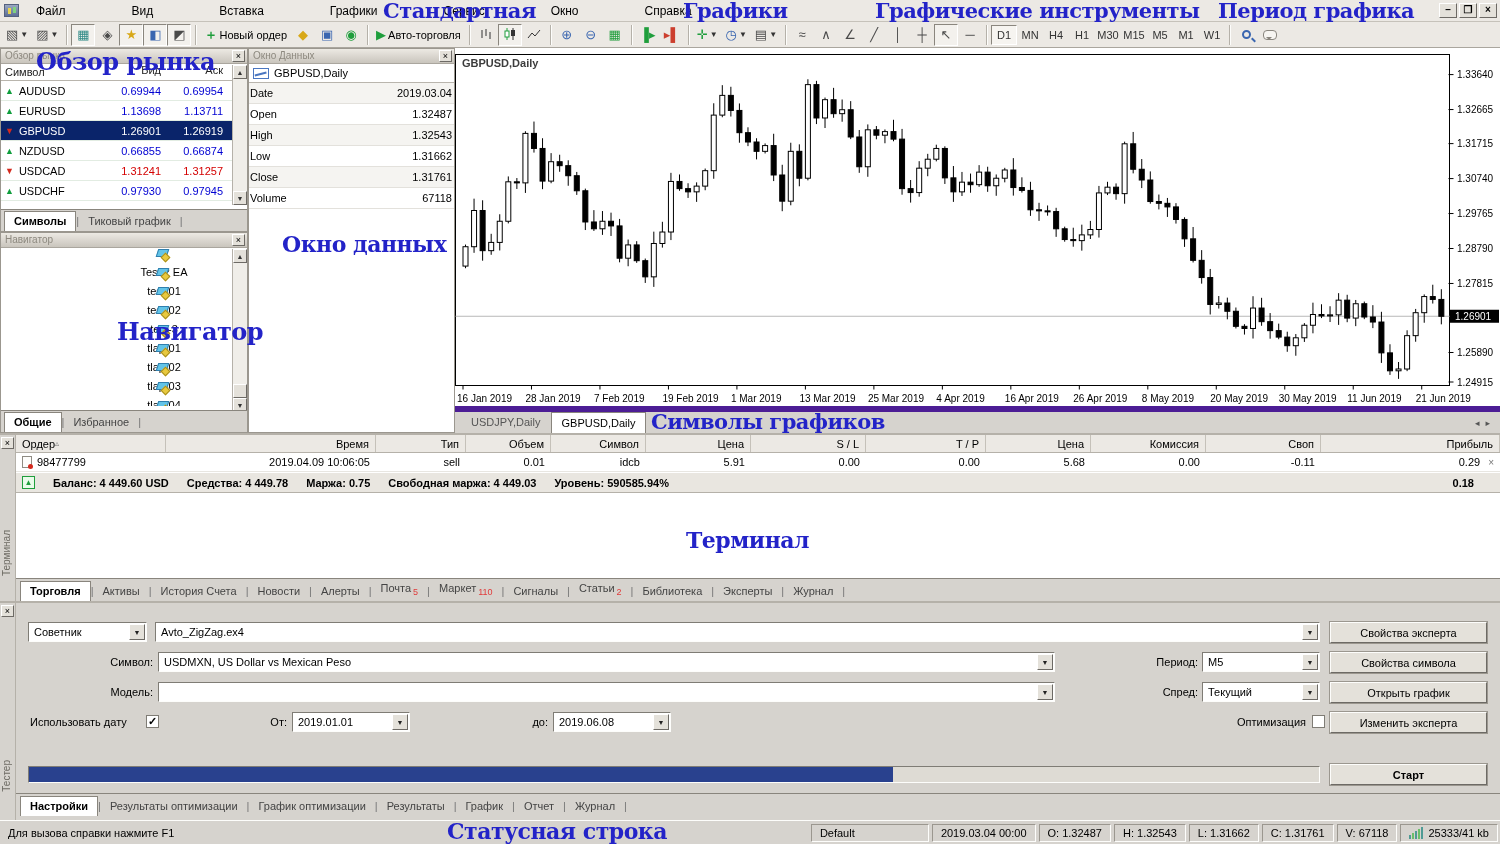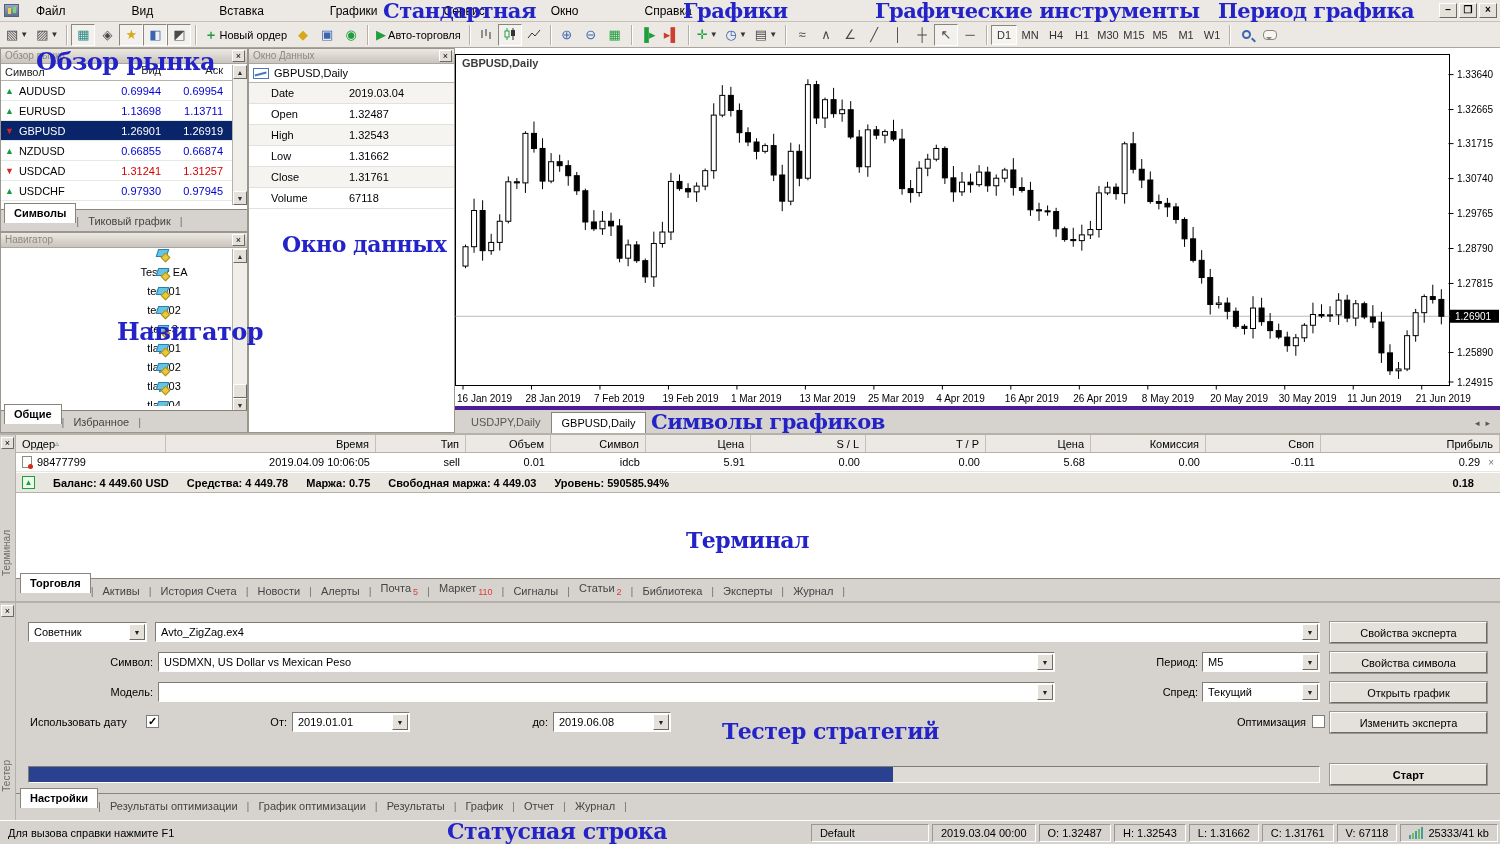--- a/index.html
+++ b/index.html
@@ -33,21 +33,21 @@
   .mag-icon::after{content:"";position:absolute;left:7px;top:7px;width:5px;height:2px;background:#3a66b0;transform:rotate(45deg);}
   .chat-icon{width:14px;height:10px;border:1px solid #8a867e;border-radius:4px;background:#f7f5f1;position:relative;}
   .chat-icon::after{content:"";position:absolute;left:2px;bottom:-4px;border:3px solid transparent;border-top-color:#8a867e;}
 
   
   .panel{position:absolute;background:#fff;border:1px solid #9b978f;}
   .caption{height:15px;background:linear-gradient(#ece9e3,#c9c5bd);border-bottom:1px solid #aaa69e;color:#8d897f;font-size:10px;padding:1px 4px;position:relative;}
   .caption .close-x{position:absolute;right:2px;top:1px;width:13px;height:12px;background:#e4e1da;border:1px solid;border-color:#fff #6d6a65 #6d6a65 #fff;font-size:9px;line-height:10px;text-align:center;color:#000;}
   .panel-tabs{position:absolute;left:0;right:0;bottom:0;height:22px;background:#d6d3ce;border-top:1px solid #89857d;display:flex;align-items:flex-end;padding-left:3px;font-size:11px;}
   .ptab{padding:3px 9px 4px;color:#444;position:relative;}
-  .ptab.active{background:#fff;border:1px solid #89857d;border-bottom:none;font-weight:bold;color:#000;margin-bottom:8px;}
+  .ptab.active{background:#fff;border:1px solid #89857d;border-bottom:none;font-weight:bold;color:#000;margin-bottom:0;}
   .ptab-sep{color:#777;padding:3px 0 4px;}
 
   
   #market-watch{left:0;top:48px;width:248px;height:184px;}
   .mw-head{display:flex;height:17px;border-bottom:1px solid #b9b5ad;background:#fff;font-size:11px;color:#222;}
   .mw-row{display:flex;height:20px;align-items:center;border-bottom:1px solid #e2ece2;background:#fff;}
   .mw-row.selected{background:#0a246a;color:#fff;}
   .mw-sym{width:104px;display:flex;align-items:center;gap:5px;padding-left:4px;}
   .mw-bid,.mw-ask{width:62px;text-align:right;padding-right:6px;}
   .arrow-up{color:#0f9d3c;font-size:9px;} .arrow-down{color:#d42a1e;font-size:9px;}
@@ -55,34 +55,34 @@
   .vscroll{position:absolute;right:0;width:15px;background:#f0eee9;border-left:1px solid #b5b1a9;}
   .sc-btn{position:absolute;left:0;width:14px;height:14px;background:#e4e1da;border:1px solid;border-color:#fff #6d6a65 #6d6a65 #fff;font-size:7px;text-align:center;line-height:13px;color:#333;}
 
   
   #data-window{left:248px;top:48px;width:207px;height:385px;}
   .dw-symrow{height:19px;display:flex;align-items:center;gap:5px;padding-left:4px;border-bottom:1px solid #b9b5ad;font-size:11px;}
   .dw-chart-ic{width:16px;height:11px;border:1px solid #4a76c0;background:#fff;position:relative;}
   .dw-chart-ic::after{content:"";position:absolute;left:1px;top:4px;width:12px;height:3px;border-top:2px solid #4a76c0;transform:rotate(-14deg);}
   .dw-row{height:21px;display:flex;align-items:center;border-bottom:1px solid #e3e1dc;}
   .dw-row:nth-child(odd){background:#f5f4f1;}
-  .dw-label{width:100px;padding-left:22px;}
-  .dw-value{flex:1;text-align:left;padding-right:2px;}
+  .dw-label{width:100px;padding-left:1px;}
+  .dw-value{flex:1;text-align:right;padding-right:2px;}
 
   
   #navigator{left:0;top:232px;width:248px;height:201px;}
   .nav-item{height:19px;display:flex;align-items:center;gap:6px;padding-left:62px;background:#fff;flex-direction:column;}
   .ea-icon{width:15px;height:12px;position:relative;flex:none;}
   .ea-icon::before{content:"";position:absolute;left:0;top:1px;width:9px;height:6px;background:#62c4e8;border:1px solid #2f7fae;transform:skewX(-18deg);}
   .ea-icon::after{content:"";position:absolute;left:5px;top:6px;width:5px;height:5px;background:#e8c93e;border:1px solid #a88e1d;transform:rotate(45deg);}
 
   
   #chart-region{position:absolute;left:455px;top:48px;width:1045px;height:358px;background:#fff;}
   #chart-symbol-label{position:absolute;left:7px;top:9px;font-size:11px;font-weight:bold;color:#3c3c3c;z-index:5;}
-  #chart-tabs-row{position:absolute;left:455px;top:406px;width:1045px;height:27px;background:#d6d3ce;border-top:4px solid #4c1d95;display:flex;align-items:flex-end;padding-left:6px;}
+  #chart-tabs-row{position:absolute;left:455px;top:406px;width:1045px;height:27px;background:#d6d3ce;border-top:6px solid #4c1d95;display:flex;align-items:flex-end;padding-left:6px;}
   .ctab{padding:4px 10px;color:#555;font-size:11px;}
   .ctab.active{background:#fff;border:1px solid #89857d;border-bottom:none;color:#000;}
   .ctab-arrows{position:absolute;right:4px;bottom:5px;color:#555;font-size:9px;letter-spacing:6px;}
 
   
   .side-strip{position:absolute;left:0;width:16px;background:#d6d3ce;border-right:1px solid #b5b1a9;}
   .side-strip .close-x{position:absolute;left:1px;top:2px;width:13px;height:12px;background:#e4e1da;border:1px solid;border-color:#fff #6d6a65 #6d6a65 #fff;font-size:9px;line-height:10px;text-align:center;}
   .vlabel{position:absolute;left:1px;writing-mode:vertical-rl;transform:rotate(180deg);font-size:10px;color:#6e6b64;}
 
   
@@ -284,21 +284,20 @@
 
   <div class="ann" style="left:383px;top:-2px;font-size:21px">Стандартная</div>
   <div class="ann" style="left:683px;top:-2px;font-size:21px">Графики</div>
   <div class="ann" style="left:875px;top:-2px;font-size:21px">Графические инструменты</div>
   <div class="ann" style="left:1218px;top:-2px;font-size:21px">Период графика</div>
   <div class="ann" style="left:36px;top:47px;font-size:24px">Обзор рынка</div>
   <div class="ann" style="left:282px;top:231px;font-size:22px">Окно данных</div>
   <div class="ann" style="left:117px;top:317px;font-size:24px">Навигатор</div>
   <div class="ann" style="left:651px;top:409px;font-size:21px">Символы графиков</div>
   <div class="ann" style="left:686px;top:527px;font-size:22px">Терминал</div>
-  <div class="ann" style="left:722px;top:718px;font-size:22px">Тестер стратегий</div>
   <div class="ann" style="left:447px;top:818px;font-size:22px">Статусная строка</div>
 
   <div class="panel" id="market-watch">
     <div class="caption">
       <span>Обзор рынка</span>
       <span class="close-x">×</span>
     </div>
     <div class="mw-head" id="mw-head">
         <div class="mw-sym" style="padding-left: 4px;">Символ</div>
         <div class="mw-bid">Бид</div>

